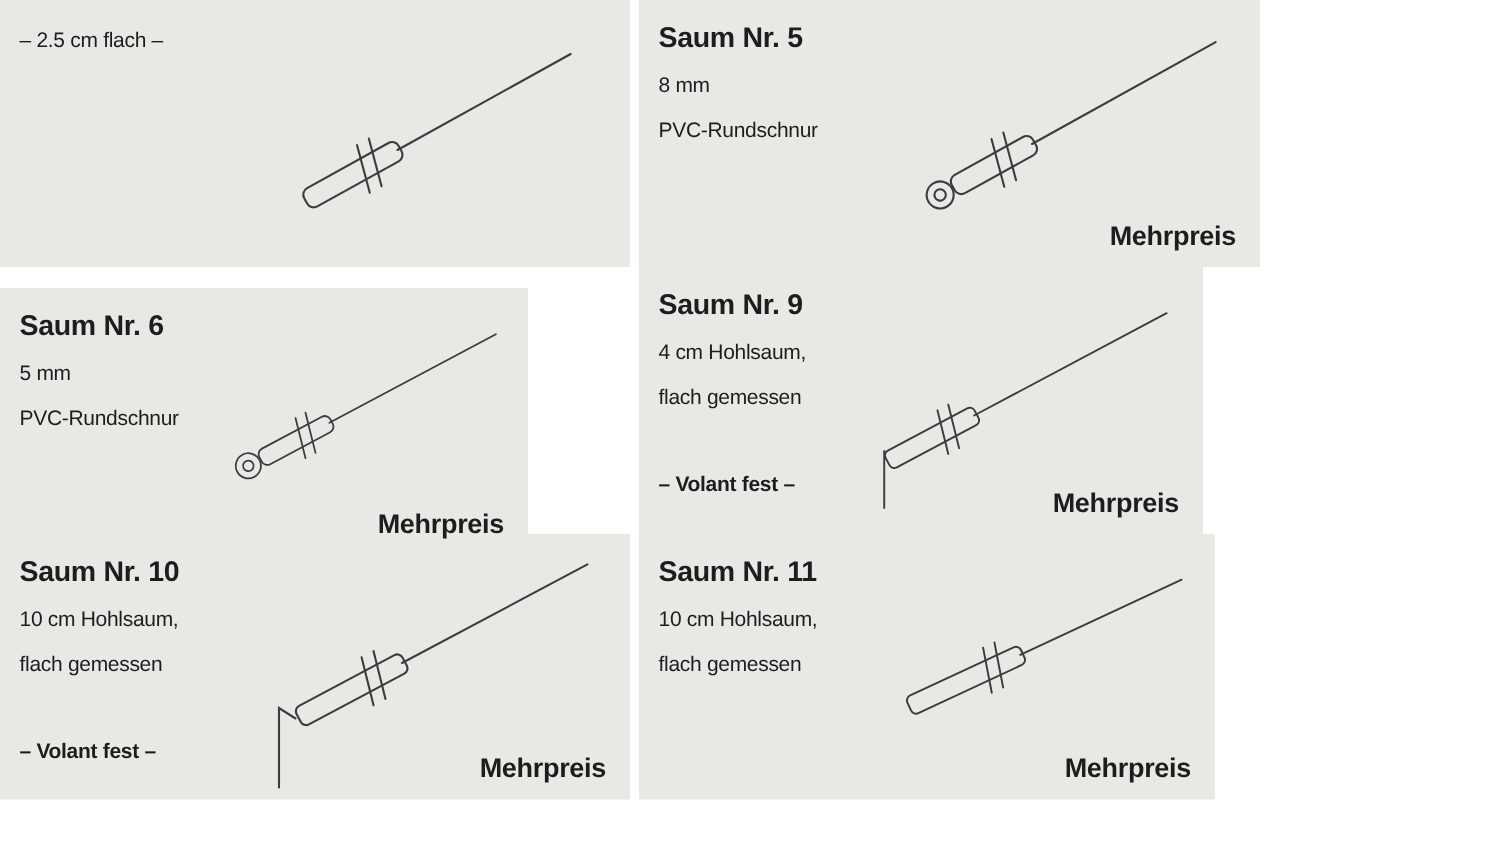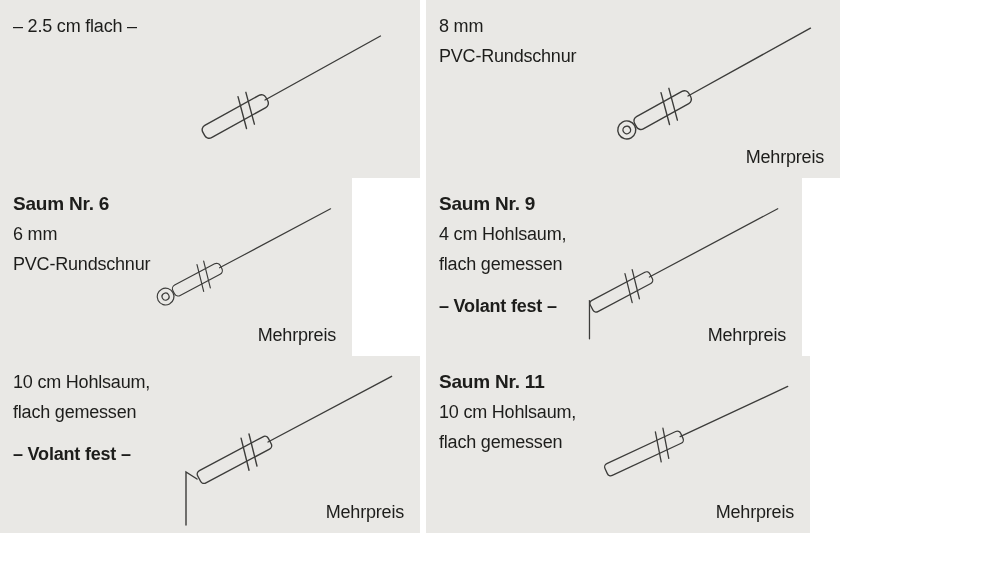--- a/index.html
+++ b/index.html
@@ -9,26 +9,26 @@
     font-family: "Liberation Sans", sans-serif;
     color: var(--text-color,#1d1d1b);
   }
   .page { position:relative; width:994px; height:568px; overflow:hidden; }
   .cell { position:absolute; background: var(--panel-color,#e9e8e5); }
   .cell-text { position:absolute; left:13px; top:11px; z-index:2; }
   .cell-text h2 {
     font-size:19px; font-weight:700; line-height:30px; letter-spacing:-0.2px;
   }
   .cell-text p {
-    font-size:18px; font-weight:400; line-height:30px; letter-spacing:-0.2px;
+    font-size:14px; font-weight:400; line-height:30px; letter-spacing:-0.2px;
   }
-  .cell-text p.volant { font-weight:700; margin-top:12px; }
+  .cell-text p.volant { font-weight:700; margin-top:28px; }
   .mehrpreis {
     position:absolute; right:16px; bottom:10px; z-index:2;
-    font-size:18px; font-weight:400; letter-spacing:-0.2px;
+    font-size:18px; font-weight:700; letter-spacing:-0.2px;
   }
   svg.drawing { position:absolute; left:0; top:0; width:100%; height:100%; z-index:1; }
   svg.drawing line, svg.drawing rect, svg.drawing circle, svg.drawing polyline {
     stroke: var(--line-color,#3c3c3a); fill:none; stroke-width:1.4; stroke-linecap:round;
   }
 </style>
 </head>
 <body>
 
 <div class="page">
@@ -42,40 +42,41 @@
         <line x1="0" y1="0" x2="132" y2="0"></line>
         <rect x="-70" y="-7" width="72" height="14" rx="5"></rect>
         <line x1="-22" y1="-16" x2="-30" y2="16"></line>
         <line x1="-13" y1="-16" x2="-21" y2="16"></line>
       </g>
     </svg>
   </section>
 
   <section class="cell" style="left:426px;top:0;width:414px;height:178px">
     <div class="cell-text">
+      <h2>Saum Nr. 5</h2>
       <p>8 mm</p>
       <p>PVC-Rundschnur</p>
     </div>
     <svg class="drawing" viewBox="0 0 414 178">
       <g transform="translate(262,96) rotate(-29)">
         <line x1="0" y1="0" x2="140" y2="0"></line>
         <rect x="-60" y="-7" width="62" height="14" rx="5"></rect>
         <line x1="-22" y1="-16" x2="-30" y2="16"></line>
         <line x1="-13" y1="-16" x2="-21" y2="16"></line>
         <circle cx="-70" cy="0" r="9"></circle>
         <circle cx="-70" cy="0" r="3.8"></circle>
       </g>
     </svg>
     <div class="mehrpreis">Mehrpreis</div>
   </section>
 
-  <section class="cell" style="left:0;top:178px;width:352px;height:178px">
+  <section class="cell" style="left:0;top:192px;width:352px;height:178px">
     <div class="cell-text">
       <h2>Saum Nr. 6</h2>
-      <p>6 mm</p>
+      <p>5 mm</p>
       <p>PVC-Rundschnur</p>
     </div>
     <svg class="drawing" viewBox="0 0 420 178">
       <g transform="translate(262,90) rotate(-28)">
         <line x1="0" y1="0" x2="150" y2="0"></line>
         <rect x="-62" y="-7" width="64" height="14" rx="5"></rect>
         <line x1="-22" y1="-16" x2="-30" y2="16"></line>
         <line x1="-13" y1="-16" x2="-21" y2="16"></line>
         <circle cx="-73" cy="0" r="10"></circle>
         <circle cx="-73" cy="0" r="4.2"></circle>
@@ -98,20 +99,21 @@
         <line x1="-22" y1="-16" x2="-30" y2="16"></line>
         <line x1="-13" y1="-16" x2="-21" y2="16"></line>
       </g>
       <line x1="180" y1="126" x2="180" y2="168"></line>
     </svg>
     <div class="mehrpreis">Mehrpreis</div>
   </section>
 
   <section class="cell" style="left:0;top:356px;width:420px;height:177px">
     <div class="cell-text">
+      <h2>Saum Nr. 10</h2>
       <p>10 cm Hohlsaum,</p>
       <p>flach gemessen</p>
       <p class="volant">– Volant fest –</p>
     </div>
     <svg class="drawing" viewBox="0 0 420 177">
       <g transform="translate(268,86) rotate(-28)">
         <line x1="0" y1="0" x2="140" y2="0"></line>
         <rect x="-78" y="-7" width="80" height="14" rx="4"></rect>
         <line x1="-22" y1="-16" x2="-30" y2="16"></line>
         <line x1="-13" y1="-16" x2="-21" y2="16"></line>

